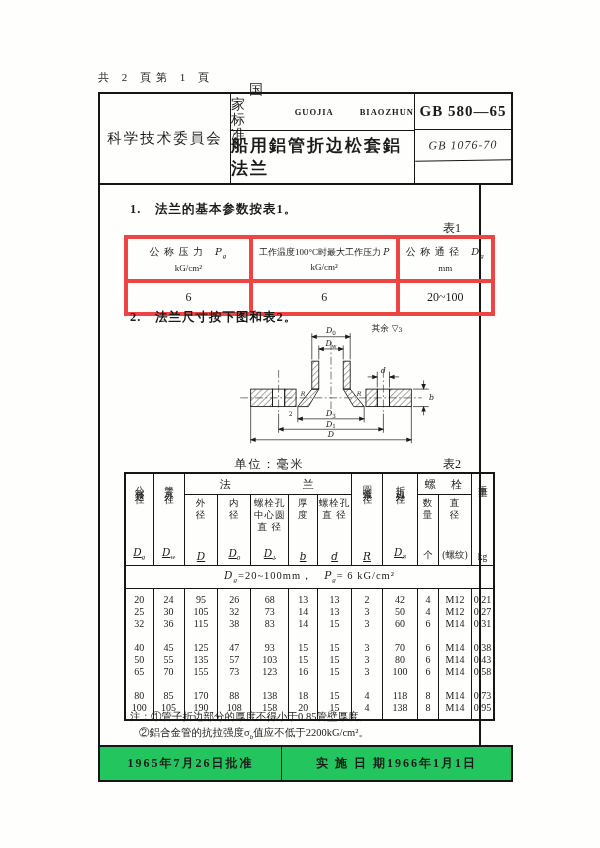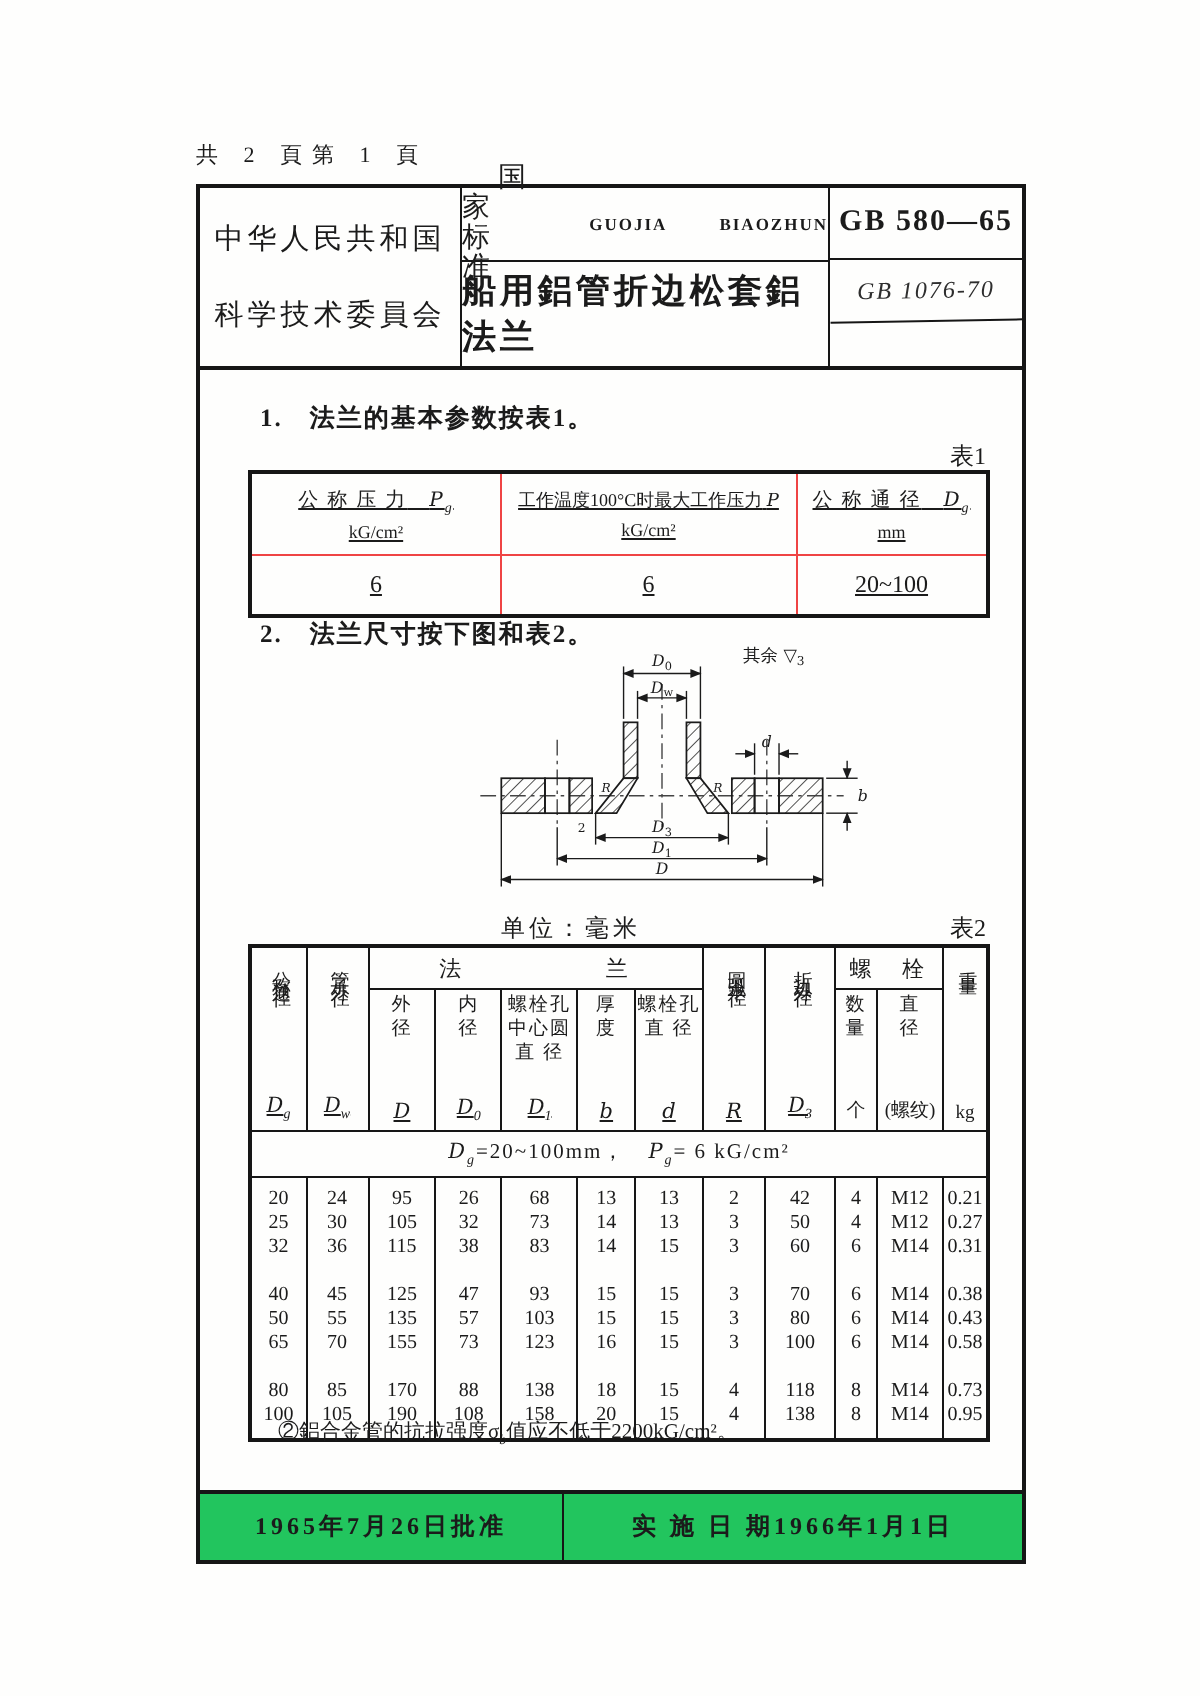--- a/index.html
+++ b/index.html
@@ -19,32 +19,32 @@
   .std-cn{font-size:14px;letter-spacing:18px;text-indent:18px;line-height:15px;}
   .std-py{font-size:8.5px;letter-spacing:1px;display:flex;gap:26px;font-weight:bold;}
   .hdr-title{display:flex;align-items:center;justify-content:center;font-size:17px;font-weight:bold;letter-spacing:2px;}
   .hdr-right{display:grid;grid-template-rows:36px 31px 1fr;}
   .std-no{border-bottom:1.5px solid #161616;display:flex;align-items:center;justify-content:center;
           font-size:15px;font-weight:bold;letter-spacing:1px;}
   .hand-no{border-bottom:1.5px solid #161616;display:flex;align-items:center;justify-content:center;
            font-style:italic;font-size:12px;color:#2e2e2e;transform:rotate(-1deg);letter-spacing:1px;}
 
   
-  .bodybox{position:absolute;left:98px;top:185px;width:415px;height:560px;box-sizing:border-box;
+  .bodybox{position:absolute;left:98px;top:185px;width:383px;height:560px;box-sizing:border-box;
            border-left:2px solid #161616;border-right:2px solid #161616;background:#fefefd;}
   .sec{position:absolute;left:30px;font-size:12.5px;font-weight:600;letter-spacing:1px;}
   .sec1{top:16px;} .sec2{top:124px;}
   .tbl-label{position:absolute;right:18px;font-size:12px;}
   .t1-label{top:35px;} .t2-label{top:271px;}
   .unit-note{position:absolute;left:0;right:40px;top:271px;text-align:center;font-size:12px;letter-spacing:2px;}
 
   
   table{border-collapse:collapse;table-layout:fixed;}
   .t1{position:absolute;left:24px;top:50px;width:371px;border:2px solid #161616;}
-  .t1 th,.t1 td{border:1px solid #ef4444;text-align:center;vertical-align:middle;font-weight:normal;padding:0;text-decoration:underline;}
+  .t1 th,.t1 td{border:4px solid #ef4444;text-align:center;vertical-align:middle;font-weight:normal;padding:0;}
   .t1 th{height:40px;}
   .t1 td{height:29px;font-size:12px;}
   .t1 .cname{font-size:10px;letter-spacing:1px;}
   .t1 .c2name{font-size:9px;letter-spacing:0;}
   .t1 .unit{font-size:9px;margin-top:3px;}
   i{font-family:"DejaVu Serif","Liberation Serif",serif;}
   sub{font-size:7px;font-style:italic;}
 
   
   .drawing{position:absolute;left:100px;top:136px;}
@@ -84,21 +84,20 @@
 </style>
 </head>
 <body>
 
 <div class="page">
 
   <div class="page-note">共  2  頁第  1  頁</div>
 
   <div class="hdr">
     <div class="hdr-left">
-      <div>中华人民共和国</div>
       <div>科学技术委員会</div>
     </div>
     <div class="hdr-mid">
       <div class="hdr-mid-top">
         <div class="std-cn">国家标准</div>
         <div class="std-py">
           <span>GUOJIA</span>
           <span>BIAOZHUN</span>
         </div>
       </div>
@@ -469,20 +468,21 @@
             <td>4</td>
             <td>138</td>
             <td>8</td>
             <td>M14</td>
             <td>0.95</td>
           </tr>
         </tbody>
     </table>
 
     <div class="notes">
+      <div>注：①管子折边部分的厚度不得小于0.85管壁厚度。</div>
       <div class="note2">
         <span>②鋁合金管的抗拉强度σ</span><sub>b</sub><span>值应不低于2200kG/cm²。</span>
       </div>
     </div>
   </div>
 
   <div class="footer">
     <div class="f-left">1965年7月26日批准</div>
     <div class="f-right">
       <span>实 施 日 期</span>

